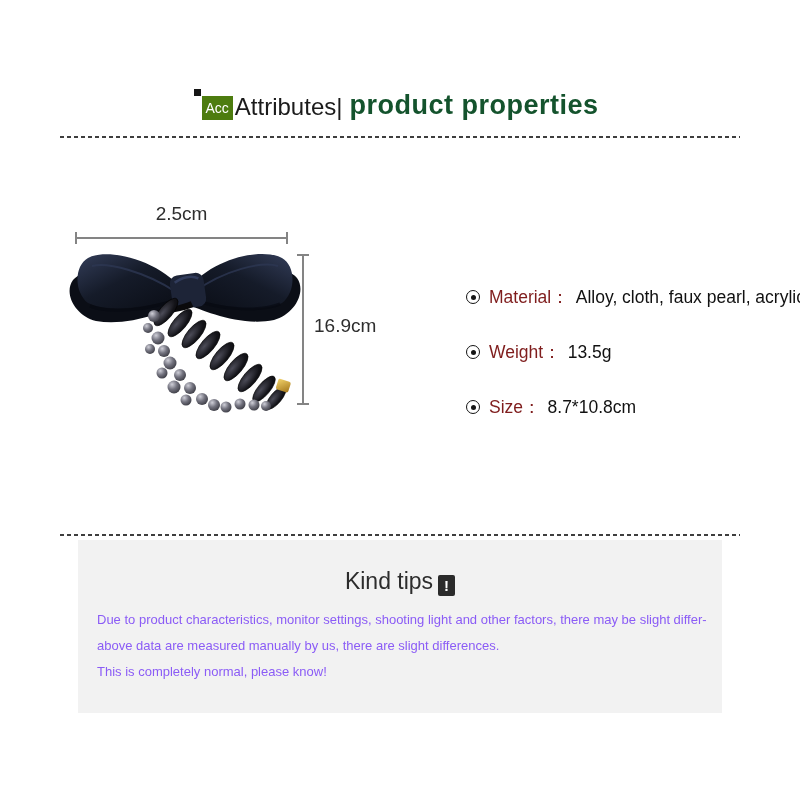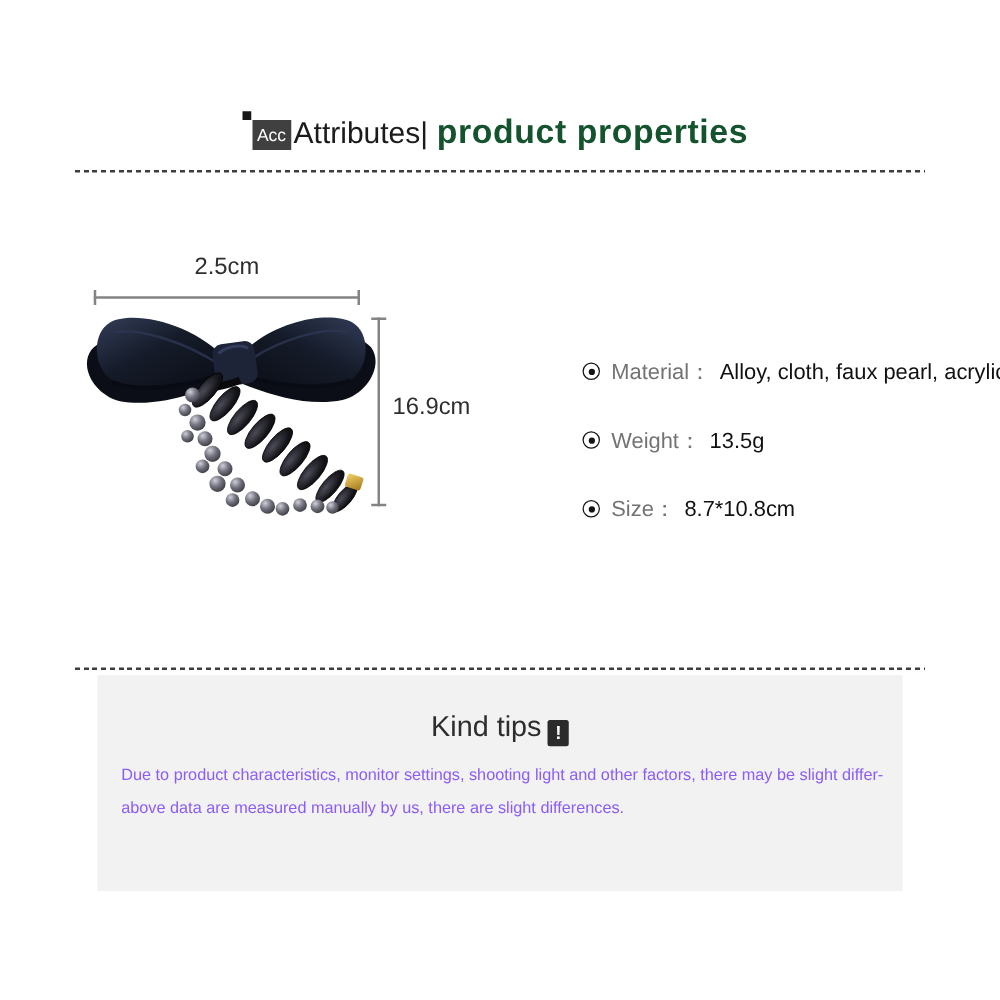--- a/index.html
+++ b/index.html
@@ -24,21 +24,21 @@
   }
   .badge-wrap { position: relative; display: inline-block; margin-right: 2px; }
   .badge-dot {
     position: absolute;
     left: -8px; top: -7px;
     width: 7px; height: 7px;
     background: #161616;
   }
   .badge-box {
     display: inline-block;
-    background: #404040;
+    background: #4d7c0f;
     color: #ffffff;
     font-size: 14px;
     line-height: 24px;
     padding: 0 4px;
     height: 24px;
   }
   .title-prefix {
     font-size: 24px;
     color: #1b1b1b;
     margin-right: 7px;
@@ -103,21 +103,21 @@
     flex: 0 0 auto;
   }
   .bullet i {
     position: absolute;
     left: 50%; top: 50%;
     width: 5px; height: 5px;
     margin: -2.5px 0 0 -2.5px;
     background: #141414;
     border-radius: 50%;
   }
-  .prop-label { font-size: 17.5px; color: #737373; }
+  .prop-label { font-size: 17.5px; color: #7f1d1d; }
   .prop-value { font-size: 17.5px; color: #111111; margin-left: 7px; }
 
   
   .tips {
     position: absolute;
     left: 78px; top: 540px;
     width: 644px; height: 173px;
     background: #f2f2f2;
   }
   .tips-title-row {
@@ -285,16 +285,17 @@
 
   <div class="dashed dashed-bottom"></div>
 
   <section class="tips">
     <div class="tips-title-row">
       <span>Kind tips</span><span class="excl">!</span>
     </div>
     <div class="tips-body">
       <div>Due to product characteristics, monitor settings, shooting light and other factors, there may be slight  differ-</div>
       <div>above data are measured manually by us, there are slight differences.</div>
+      <div>This is completely normal, please know!</div>
     </div>
   </section>
 
 </div>
 
 </body></html>

